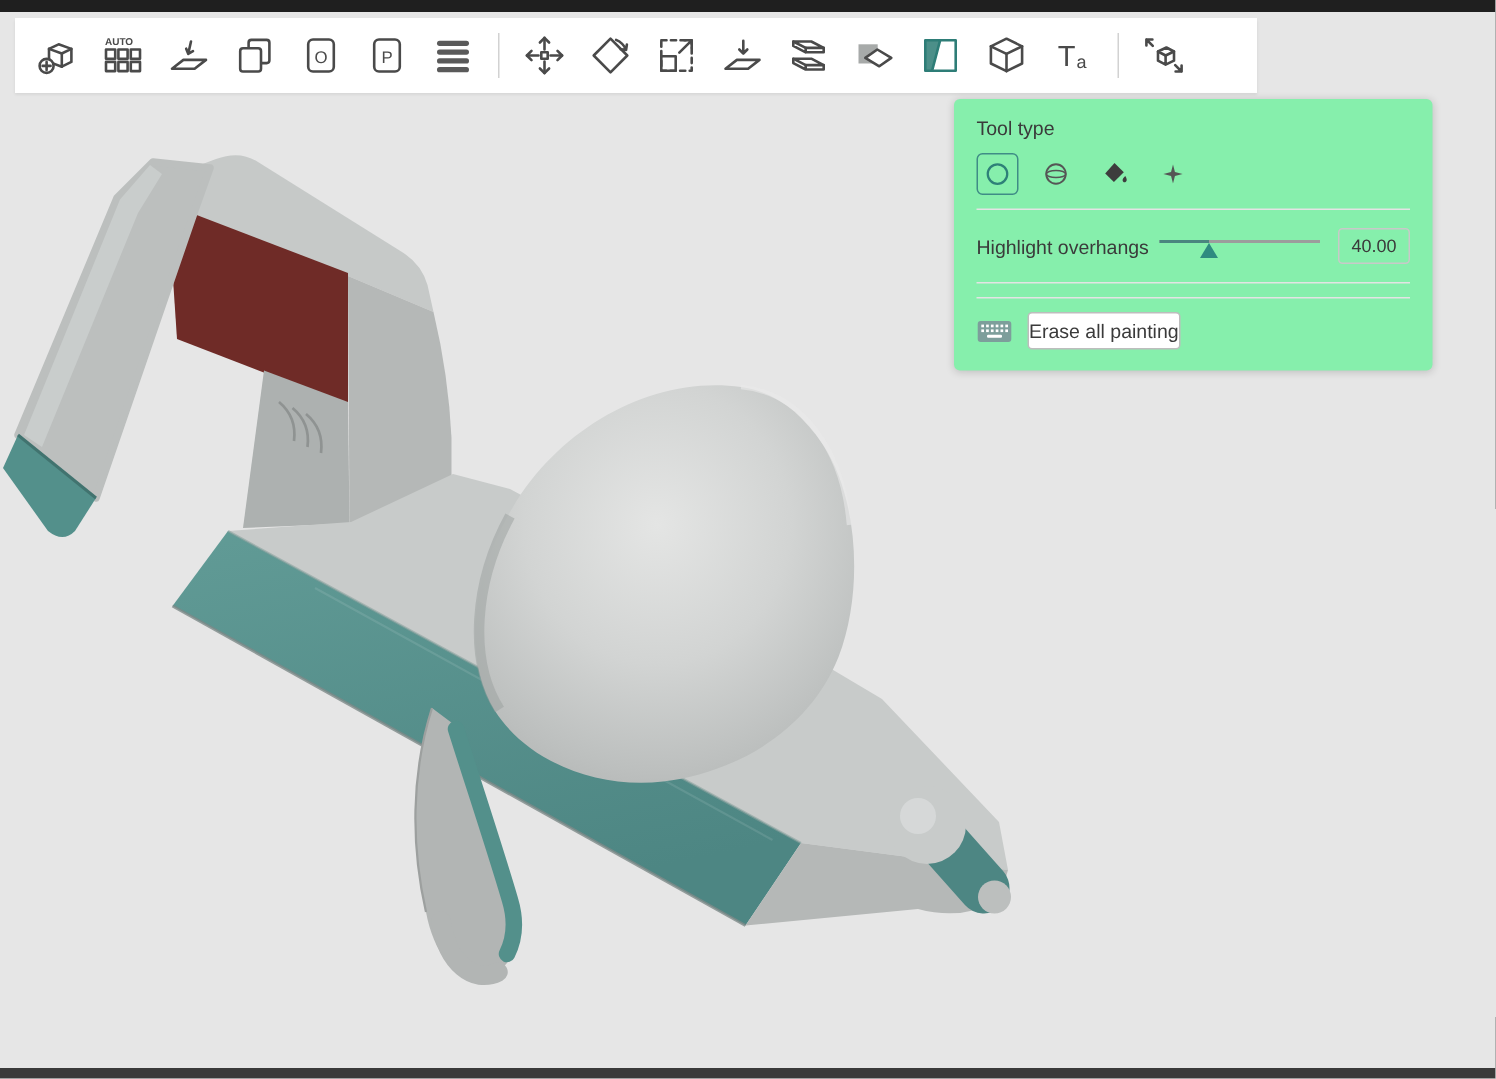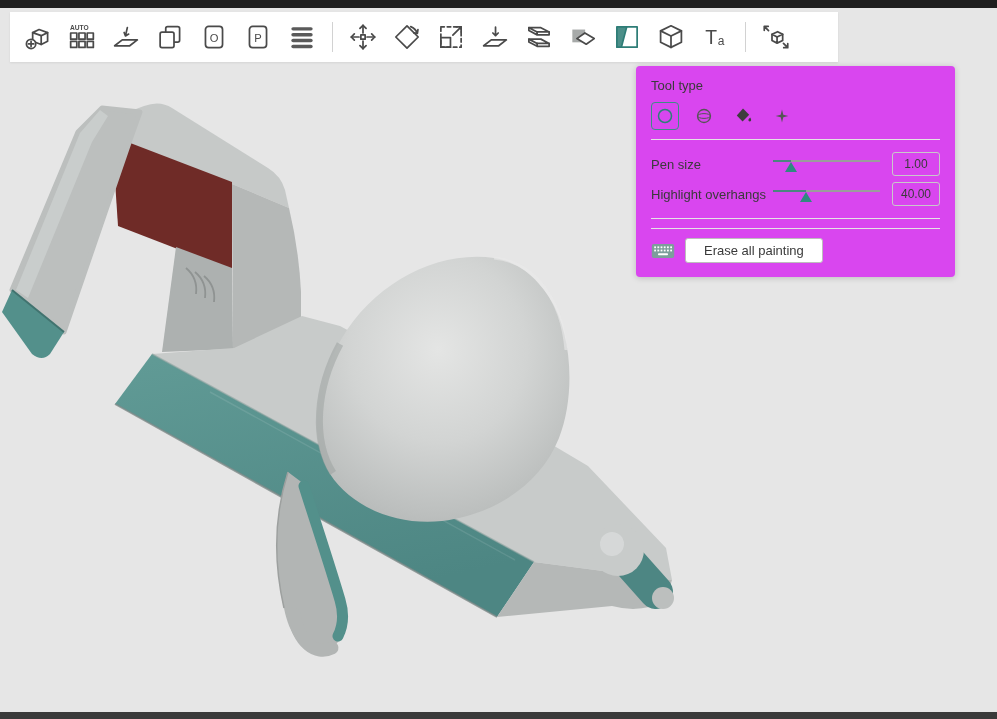--- a/index.html
+++ b/index.html
@@ -16,21 +16,21 @@
   .toolbar{position:absolute;left:10px;top:12px;width:828px;height:50px;background:#ffffff;
            display:flex;align-items:center;padding:0 6px;box-sizing:border-box;
            box-shadow:0 1px 2px rgba(0,0,0,.08);}
   .tb-btn{width:44px;height:44px;display:flex;align-items:center;justify-content:center;
           border:none;background:transparent;padding:0;cursor:pointer;flex:none;}
   .tb-btn svg{width:32px;height:32px;stroke:#4a4a4a;fill:none;stroke-width:1.3;
               stroke-linecap:round;stroke-linejoin:round;}
   .tb-sep{width:1px;height:30px;background:#d2d2d2;margin:0 8px;flex:none;}
 
   
-  .panel{position:absolute;left:636px;top:66px;width:319px;background:#d946ef;border-radius:4px;
+  .panel{position:absolute;left:636px;top:66px;width:319px;background:#86efac;border-radius:4px;
          box-shadow:0 1px 6px rgba(0,0,0,.18);padding:12px 15px 14px;box-sizing:border-box;
          font-size:13px;color:#3a3a3a;}
   .panel-title{margin-bottom:9px;}
   .tool-row{display:flex;align-items:center;gap:11px;margin-bottom:8px;}
   .tool-btn{width:28px;height:28px;display:flex;align-items:center;justify-content:center;
             border:1.5px solid transparent;border-radius:4px;background:transparent;padding:0;cursor:pointer;}
   .tool-btn.selected{border-color:#3f8c86;}
   .chk-row{display:flex;align-items:center;gap:8px;margin-bottom:2px;}
   .chk{width:14px;height:14px;border:1px solid #b8b8b8;border-radius:2px;background:#fff;flex:none;}
   .divider{height:1px;background:#e4e4e4;margin:9px 0;}
@@ -38,21 +38,21 @@
   .slider-label{width:122px;flex:none;}
   .trackwrap{flex:1;position:relative;height:16px;}
   .track{position:absolute;left:0;right:0;top:4px;height:1.5px;background:#9c9c9c;}
   .trackfill{position:absolute;left:0;top:3.5px;height:2.5px;background:#4a867f;}
   .thumb{position:absolute;top:5.5px;width:0;height:0;border-left:6px solid transparent;
          border-right:6px solid transparent;border-bottom:10px solid #2f8a80;transform:translateX(-50%);}
   .valbox{margin-left:12px;flex:none;min-width:40px;height:22px;line-height:22px;text-align:center;
           border:1px solid #c9c9c9;border-radius:3px;font-size:12px;padding:0 3px;}
   .erase-row{display:flex;align-items:center;gap:10px;margin-top:8px;}
   .erase-btn{border:1px solid #bdbdbd;border-radius:3px;background:#fff;font-size:13px;color:#3a3a3a;
-             padding:4px 18px;font-family:inherit;cursor:pointer;}
+             padding:4px 0;font-family:inherit;cursor:pointer;}
 </style>
 </head>
 <body>
 
 <div class="screen">
 
   <div class="top-strip"></div>
 
   <div class="viewport">
     <svg viewBox="0 8 997 704">
@@ -299,29 +299,20 @@
       <button class="tool-btn">
         <svg width="22" height="22" viewBox="0 0 22 22">
           <path d="M11 4.6 L12.3 9.7 L17.4 11 L12.3 12.3 L11 17.4 L9.7 12.3 L4.6 11 L9.7 9.7 Z" fill="#555"></path>
         </svg>
       </button>
     </div>
 
 
     <div class="divider"></div>
 
-    <div class="slider-row">
-      <span class="slider-label">Pen size</span>
-      <span class="trackwrap">
-        <span class="track"></span>
-        <span class="trackfill" style="width: 17%;"></span>
-        <span class="thumb" style="left: 17%;"></span>
-      </span>
-      <span class="valbox">1.00</span>
-    </div>
 
     <div class="slider-row">
       <span class="slider-label">Highlight overhangs</span>
       <span class="trackwrap">
         <span class="track"></span>
         <span class="trackfill" style="width: 31%;"></span>
         <span class="thumb" style="left: 31%;"></span>
       </span>
       <span class="valbox">40.00</span>
     </div>

